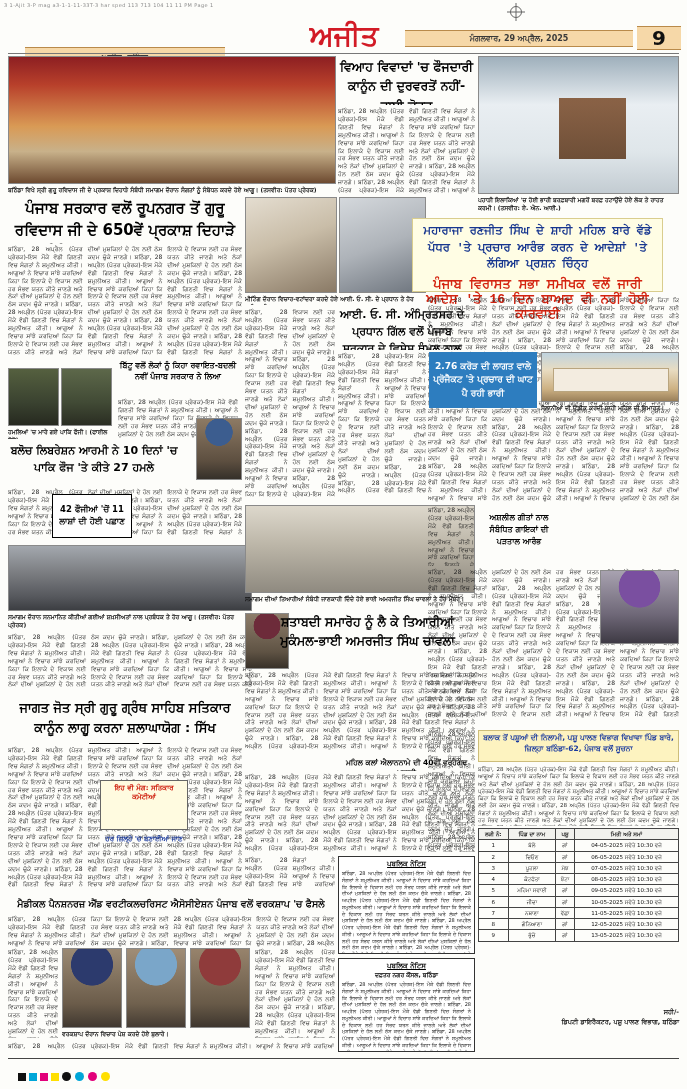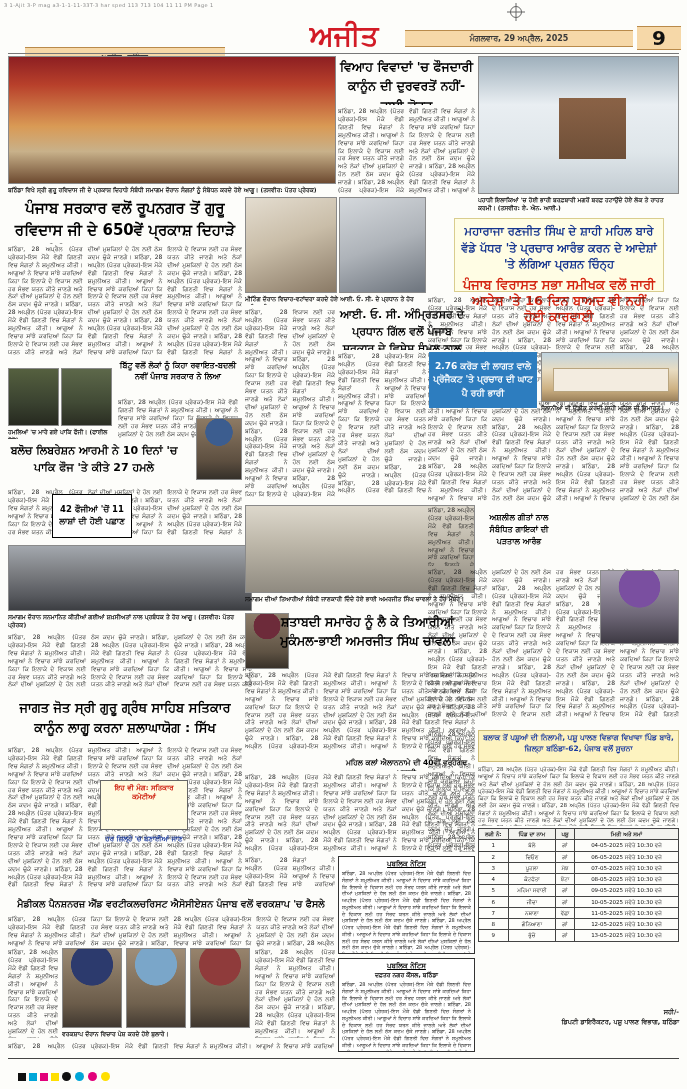--- a/index.html
+++ b/index.html
@@ -148,21 +148,21 @@
     <div class="txt">ਬਠਿੰਡਾ, 28 ਅਪ੍ਰੈਲ (ਪੱਤਰ ਪ੍ਰੇਰਕ)-ਇਸ ਮੌਕੇ ਵੱਡੀ ਗਿਣਤੀ ਵਿਚ ਸੰਗਤਾਂ ਨੇ ਸ਼ਮੂਲੀਅਤ ਕੀਤੀ। ਆਗੂਆਂ ਨੇ ਵਿਚਾਰ ਸਾਂਝੇ ਕਰਦਿਆਂ ਕਿਹਾ ਕਿ ਇਲਾਕੇ ਦੇ ਵਿਕਾਸ ਲਈ ਹਰ ਸੰਭਵ ਯਤਨ ਕੀਤੇ ਜਾਣਗੇ ਅਤੇ ਲੋਕਾਂ ਦੀਆਂ ਮੁਸ਼ਕਿਲਾਂ ਦੇ ਹੱਲ ਲਈ ਠੋਸ ਕਦਮ ਚੁੱਕੇ ਜਾਣਗੇ। ਬਠਿੰਡਾ, 28 ਅਪ੍ਰੈਲ (ਪੱਤਰ ਪ੍ਰੇਰਕ)-ਇਸ ਮੌਕੇ ਵੱਡੀ ਗਿਣਤੀ ਵਿਚ ਸੰਗਤਾਂ ਨੇ ਸ਼ਮੂਲੀਅਤ ਕੀਤੀ। ਆਗੂਆਂ ਨੇ ਵਿਚਾਰ ਸਾਂਝੇ ਕਰਦਿਆਂ ਕਿਹਾ ਕਿ ਇਲਾਕੇ ਦੇ ਵਿਕਾਸ ਲਈ ਹਰ ਸੰਭਵ ਯਤਨ ਕੀਤੇ ਜਾਣਗੇ ਅਤੇ ਲੋਕਾਂ ਦੀਆਂ ਮੁਸ਼ਕਿਲਾਂ ਦੇ ਹੱਲ ਲਈ ਠੋਸ ਕਦਮ ਚੁੱਕੇ ਜਾਣਗੇ। ਬਠਿੰਡਾ, 28 ਅਪ੍ਰੈਲ (ਪੱਤਰ ਪ੍ਰੇਰਕ)-ਇਸ ਮੌਕੇ ਵੱਡੀ ਗਿਣਤੀ ਵਿਚ ਸੰਗਤਾਂ ਨੇ ਸ਼ਮੂਲੀਅਤ ਕੀਤੀ। ਆਗੂਆਂ ਨੇ ਵਿਚਾਰ ਸਾਂਝੇ ਕਰਦਿਆਂ ਕਿਹਾ ਕਿ ਇਲਾਕੇ ਦੇ ਵਿਕਾਸ ਲਈ ਹਰ ਸੰਭਵ ਯਤਨ ਕੀਤੇ ਜਾਣਗੇ ਅਤੇ ਲੋਕਾਂ ਦੀਆਂ ਮੁਸ਼ਕਿਲਾਂ ਦੇ ਹੱਲ ਲਈ ਠੋਸ ਕਦਮ ਚੁੱਕੇ ਜਾਣਗੇ। </div>
 
   </div>
 
   <div class="abs photo" style="left:478px;top:56px;width:201px;height:138px;
        background:linear-gradient(180deg,#9fb0bc 0%,#e9eef2 35%,#dfe6ea 70%,#c3ccd2 100%);">
     <div style="position:absolute;left:40%;top:30%;width:34%;height:45%;background:linear-gradient(180deg,#7a4a28,#5a3418);opacity:.85;"></div>
   </div>
   <div class="abs cap" style="left:478px;top:196px;width:201px;height:20px;">ਪਹਾੜੀ ਇਲਾਕਿਆਂ 'ਚ ਹੋਈ ਭਾਰੀ ਬਰਫ਼ਬਾਰੀ ਮਗਰੋਂ ਬਰਫ਼ ਹਟਾਉਂਦੇ ਹੋਏ ਲੋਕ ਤੇ ਰਾਹਤ ਕਰਮੀ। (ਤਸਵੀਰ: ਏ. ਐਨ. ਆਈ.)</div>
 
-  <div class="abs yellowbox" style="left:454px;top:218px;width:210px;height:74px;">
+  <div class="abs yellowbox" style="left:412px;top:218px;width:251px;height:74px;font-family:Liberation Mono, monospace;">
     <div class="blue">ਮਹਾਰਾਜਾ ਰਣਜੀਤ ਸਿੰਘ ਦੇ ਸ਼ਾਹੀ ਮਹਿਲ ਬਾਰੇ ਵੱਡੇ ਪੱਧਰ 'ਤੇ ਪ੍ਰਚਾਰ ਆਰੰਭ ਕਰਨ ਦੇ ਆਦੇਸ਼ਾਂ 'ਤੇ ਲੱਗਿਆ ਪ੍ਰਸ਼ਨ ਚਿੰਨ੍ਹ</div>
     <div class="red">ਪੰਜਾਬ ਵਿਰਾਸਤ ਸਭਾ ਸਮੀਖਕ ਵਲੋਂ ਜਾਰੀ ਆਦੇਸ਼ 'ਤੇ 16 ਦਿਨ ਬਾਅਦ ਵੀ ਨਹੀਂ ਹੋਈ ਕਾਰਵਾਈ</div>
   </div>
   <div class="abs pbody c4" style="left:428px;top:296px;width:251px;height:208px;">ਬਠਿੰਡਾ, 28 ਅਪ੍ਰੈਲ (ਪੱਤਰ ਪ੍ਰੇਰਕ)-ਇਸ ਮੌਕੇ ਵੱਡੀ ਗਿਣਤੀ ਵਿਚ ਸੰਗਤਾਂ ਨੇ ਸ਼ਮੂਲੀਅਤ ਕੀਤੀ। ਆਗੂਆਂ ਨੇ ਵਿਚਾਰ ਸਾਂਝੇ ਕਰਦਿਆਂ ਕਿਹਾ ਕਿ ਇਲਾਕੇ ਦੇ ਵਿਕਾਸ ਲਈ ਹਰ ਸੰਭਵ ਯਤਨ ਕੀਤੇ ਜਾਣਗੇ ਅਤੇ ਲੋਕਾਂ ਦੀਆਂ ਮੁਸ਼ਕਿਲਾਂ ਦੇ ਹੱਲ ਲਈ ਠੋਸ ਕਦਮ ਚੁੱਕੇ ਜਾਣਗੇ। ਬਠਿੰਡਾ, 28 ਅਪ੍ਰੈਲ (ਪੱਤਰ ਪ੍ਰੇਰਕ)-ਇਸ ਮੌਕੇ ਵੱਡੀ ਗਿਣਤੀ ਵਿਚ ਸੰਗਤਾਂ ਨੇ ਸ਼ਮੂਲੀਅਤ ਕੀਤੀ। ਆਗੂਆਂ ਨੇ ਵਿਚਾਰ ਸਾਂਝੇ ਕਰਦਿਆਂ ਕਿਹਾ ਕਿ ਇਲਾਕੇ ਦੇ ਵਿਕਾਸ ਲਈ ਹਰ ਸੰਭਵ ਯਤਨ ਕੀਤੇ ਜਾਣਗੇ ਅਤੇ ਲੋਕਾਂ ਦੀਆਂ ਮੁਸ਼ਕਿਲਾਂ ਦੇ ਹੱਲ ਲਈ ਠੋਸ ਕਦਮ ਚੁੱਕੇ ਜਾਣਗੇ। ਬਠਿੰਡਾ, 28 ਅਪ੍ਰੈਲ (ਪੱਤਰ ਪ੍ਰੇਰਕ)-ਇਸ ਮੌਕੇ ਵੱਡੀ ਗਿਣਤੀ ਵਿਚ ਸੰਗਤਾਂ ਨੇ ਸ਼ਮੂਲੀਅਤ ਕੀਤੀ। ਆਗੂਆਂ ਨੇ ਵਿਚਾਰ ਸਾਂਝੇ ਕਰਦਿਆਂ ਕਿਹਾ ਕਿ ਇਲਾਕੇ ਦੇ ਵਿਕਾਸ ਲਈ ਹਰ ਸੰਭਵ ਯਤਨ ਕੀਤੇ ਜਾਣਗੇ ਅਤੇ ਲੋਕਾਂ ਦੀਆਂ ਮੁਸ਼ਕਿਲਾਂ ਦੇ ਹੱਲ ਲਈ ਠੋਸ ਕਦਮ ਚੁੱਕੇ ਜਾਣਗੇ। ਬਠਿੰਡਾ, 28 ਅਪ੍ਰੈਲ (ਪੱਤਰ ਪ੍ਰੇਰਕ)-ਇਸ ਮੌਕੇ ਵੱਡੀ ਗਿਣਤੀ ਵਿਚ ਸੰਗਤਾਂ ਨੇ ਸ਼ਮੂਲੀਅਤ ਕੀਤੀ। ਆਗੂਆਂ ਨੇ ਵਿਚਾਰ ਸਾਂਝੇ ਕਰਦਿਆਂ ਕਿਹਾ ਕਿ ਇਲਾਕੇ ਦੇ ਵਿਕਾਸ ਲਈ ਹਰ ਸੰਭਵ ਯਤਨ ਕੀਤੇ ਜਾਣਗੇ ਅਤੇ ਲੋਕਾਂ ਦੀਆਂ ਮੁਸ਼ਕਿਲਾਂ ਦੇ ਹੱਲ ਲਈ ਠੋਸ ਕਦਮ ਚੁੱਕੇ ਜਾਣਗੇ। ਬਠਿੰਡਾ, 28 ਅਪ੍ਰੈਲ (ਪੱਤਰ ਪ੍ਰੇਰਕ)-ਇਸ ਮੌਕੇ ਵੱਡੀ ਗਿਣਤੀ ਵਿਚ ਸੰਗਤਾਂ ਨੇ ਸ਼ਮੂਲੀਅਤ ਕੀਤੀ। ਆਗੂਆਂ ਨੇ ਵਿਚਾਰ ਸਾਂਝੇ ਕਰਦਿਆਂ ਕਿਹਾ ਕਿ ਇਲਾਕੇ ਦੇ ਵਿਕਾਸ ਲਈ ਹਰ ਸੰਭਵ ਯਤਨ ਕੀਤੇ ਜਾਣਗੇ ਅਤੇ ਲੋਕਾਂ ਦੀਆਂ ਮੁਸ਼ਕਿਲਾਂ ਦੇ ਹੱਲ ਲਈ ਠੋਸ ਕਦਮ ਚੁੱਕੇ ਜਾਣਗੇ। ਬਠਿੰਡਾ, 28 ਅਪ੍ਰੈਲ (ਪੱਤਰ ਪ੍ਰੇਰਕ)-ਇਸ ਮੌਕੇ ਵੱਡੀ ਗਿਣਤੀ ਵਿਚ ਸੰਗਤਾਂ ਨੇ ਸ਼ਮੂਲੀਅਤ ਕੀਤੀ। ਆਗੂਆਂ ਨੇ ਵਿਚਾਰ ਸਾਂਝੇ ਕਰਦਿਆਂ ਕਿਹਾ ਕਿ ਇਲਾਕੇ ਦੇ ਵਿਕਾਸ ਲਈ ਹਰ ਸੰਭਵ ਯਤਨ ਕੀਤੇ ਜਾਣਗੇ ਅਤੇ ਲੋਕਾਂ ਦੀਆਂ ਮੁਸ਼ਕਿਲਾਂ ਦੇ ਹੱਲ ਲਈ ਠੋਸ ਕਦਮ ਚੁੱਕੇ ਜਾਣਗੇ। ਬਠਿੰਡਾ, 28 ਅਪ੍ਰੈਲ (ਪੱਤਰ ਪ੍ਰੇਰਕ)-ਇਸ ਮੌਕੇ ਵੱਡੀ ਗਿਣਤੀ ਵਿਚ ਸੰਗਤਾਂ ਨੇ ਸ਼ਮੂਲੀਅਤ ਕੀਤੀ। ਆਗੂਆਂ ਨੇ ਵਿਚਾਰ ਸਾਂਝੇ ਕਰਦਿਆਂ ਕਿਹਾ ਕਿ ਇਲਾਕੇ ਦੇ ਵਿਕਾਸ ਲਈ ਹਰ ਸੰਭਵ ਯਤਨ ਕੀਤੇ ਜਾਣਗੇ ਅਤੇ ਲੋਕਾਂ ਦੀਆਂ ਮੁਸ਼ਕਿਲਾਂ ਦੇ ਹੱਲ ਲਈ ਠੋਸ ਕਦਮ ਚੁੱਕੇ ਜਾਣਗੇ। ਬਠਿੰਡਾ, 28 ਅਪ੍ਰੈਲ (ਪੱਤਰ ਪ੍ਰੇਰਕ)-ਇਸ ਮੌਕੇ ਵੱਡੀ ਗਿਣਤੀ ਵਿਚ ਸੰਗਤਾਂ ਨੇ ਸ਼ਮੂਲੀਅਤ ਕੀਤੀ। ਆਗੂਆਂ ਨੇ ਵਿਚਾਰ ਸਾਂਝੇ ਕਰਦਿਆਂ ਕਿਹਾ ਕਿ ਇਲਾਕੇ ਦੇ ਵਿਕਾਸ ਲਈ ਹਰ ਸੰਭਵ ਯਤਨ ਕੀਤੇ ਜਾਣਗੇ ਅਤੇ ਲੋਕਾਂ ਦੀਆਂ ਮੁਸ਼ਕਿਲਾਂ ਦੇ ਹੱਲ ਲਈ ਠੋਸ ਕਦਮ ਚੁੱਕੇ ਜਾਣਗੇ। ਬਠਿੰਡਾ, 28 ਅਪ੍ਰੈਲ (ਪੱਤਰ ਪ੍ਰੇਰਕ)-ਇਸ ਮੌਕੇ ਵੱਡੀ ਗਿਣਤੀ ਵਿਚ ਸੰਗਤਾਂ ਨੇ ਸ਼ਮੂਲੀਅਤ ਕੀਤੀ। ਆਗੂਆਂ ਨੇ ਵਿਚਾਰ ਸਾਂਝੇ ਕਰਦਿਆਂ ਕਿਹਾ ਕਿ ਇਲਾਕੇ ਦੇ ਵਿਕਾਸ ਲਈ ਹਰ ਸੰਭਵ ਯਤਨ ਕੀਤੇ ਜਾਣਗੇ ਅਤੇ ਲੋਕਾਂ ਦੀਆਂ ਮੁਸ਼ਕਿਲਾਂ ਦੇ ਹੱਲ ਲਈ ਠੋਸ ਕਦਮ ਚੁੱਕੇ ਜਾਣਗੇ। ਬਠਿੰਡਾ, 28 ਅਪ੍ਰੈਲ (ਪੱਤਰ ਪ੍ਰੇਰਕ)-ਇਸ ਮੌਕੇ ਵੱਡੀ ਗਿਣਤੀ ਵਿਚ ਸੰਗਤਾਂ ਨੇ ਸ਼ਮੂਲੀਅਤ ਕੀਤੀ। ਆਗੂਆਂ ਨੇ ਵਿਚਾਰ ਸਾਂਝੇ ਕਰਦਿਆਂ ਕਿਹਾ ਕਿ ਇਲਾਕੇ ਦੇ ਵਿਕਾਸ ਲਈ ਹਰ ਸੰਭਵ ਯਤਨ ਕੀਤੇ ਜਾਣਗੇ ਅਤੇ ਲੋਕਾਂ ਦੀਆਂ ਮੁਸ਼ਕਿਲਾਂ ਦੇ ਹੱਲ ਲਈ ਠੋਸ ਕਦਮ ਚੁੱਕੇ ਜਾਣਗੇ। ਬਠਿੰਡਾ, 28 ਅਪ੍ਰੈਲ (ਪੱਤਰ ਪ੍ਰੇਰਕ)-ਇਸ ਮੌਕੇ ਵੱਡੀ ਗਿਣਤੀ ਵਿਚ ਸੰਗਤਾਂ ਨੇ ਸ਼ਮੂਲੀਅਤ ਕੀਤੀ। ਆਗੂਆਂ ਨੇ ਵਿਚਾਰ ਸਾਂਝੇ ਕਰਦਿਆਂ ਕਿਹਾ ਕਿ ਇਲਾਕੇ ਦੇ ਵਿਕਾਸ ਲਈ ਹਰ ਸੰਭਵ ਯਤਨ ਕੀਤੇ ਜਾਣਗੇ ਅਤੇ ਲੋਕਾਂ ਦੀਆਂ ਮੁਸ਼ਕਿਲਾਂ ਦੇ ਹੱਲ ਲਈ ਠੋਸ ਕਦਮ ਚੁੱਕੇ ਜਾਣਗੇ। ਬਠਿੰਡਾ, 28 ਅਪ੍ਰੈਲ (ਪੱਤਰ ਪ੍ਰੇਰਕ)-ਇਸ ਮੌਕੇ ਵੱਡੀ ਗਿਣਤੀ ਵਿਚ ਸੰਗਤਾਂ ਨੇ ਸ਼ਮੂਲੀਅਤ ਕੀਤੀ। ਆਗੂਆਂ ਨੇ ਵਿਚਾਰ ਸਾਂਝੇ ਕਰਦਿਆਂ ਕਿਹਾ ਕਿ ਇਲਾਕੇ ਦੇ ਵਿਕਾਸ ਲਈ ਹਰ ਸੰਭਵ ਯਤਨ ਕੀਤੇ ਜਾਣਗੇ ਅਤੇ ਲੋਕਾਂ ਦੀਆਂ ਮੁਸ਼ਕਿਲਾਂ ਦੇ ਹੱਲ ਲਈ ਠੋਸ ਕਦਮ ਚੁੱਕੇ ਜਾਣਗੇ। ਬਠਿੰਡਾ, 28 ਅਪ੍ਰੈਲ (ਪੱਤਰ ਪ੍ਰੇਰਕ)-ਇਸ ਮੌਕੇ ਵੱਡੀ ਗਿਣਤੀ ਵਿਚ ਸੰਗਤਾਂ ਨੇ ਸ਼ਮੂਲੀਅਤ ਕੀਤੀ। ਆਗੂਆਂ ਨੇ ਵਿਚਾਰ ਸਾਂਝੇ ਕਰਦਿਆਂ ਕਿਹਾ ਕਿ ਇਲਾਕੇ ਦੇ ਵਿਕਾਸ ਲਈ ਹਰ ਸੰਭਵ ਯਤਨ ਕੀਤੇ ਜਾਣਗੇ ਅਤੇ ਲੋਕਾਂ ਦੀਆਂ ਮੁਸ਼ਕਿਲਾਂ ਦੇ ਹੱਲ ਲਈ ਠੋਸ ਕਦਮ ਚੁੱਕੇ ਜਾਣਗੇ। ਬਠਿੰਡਾ, 28 ਅਪ੍ਰੈਲ (ਪੱਤਰ ਪ੍ਰੇਰਕ)-ਇਸ ਮੌਕੇ ਵੱਡੀ ਗਿਣਤੀ ਵਿਚ ਸੰਗਤਾਂ ਨੇ ਸ਼ਮੂਲੀਅਤ ਕੀਤੀ। ਆਗੂਆਂ ਨੇ ਵਿਚਾਰ ਸਾਂਝੇ ਕਰਦਿਆਂ ਕਿਹਾ ਕਿ ਇਲਾਕੇ ਦੇ ਵਿਕਾਸ ਲਈ ਹਰ ਸੰਭਵ ਯਤਨ ਕੀਤੇ ਜਾਣਗੇ ਅਤੇ ਲੋਕਾਂ ਦੀਆਂ ਮੁਸ਼ਕਿਲਾਂ ਦੇ ਹੱਲ ਲਈ ਠੋਸ ਕਦਮ ਚੁੱਕੇ ਜਾਣਗੇ। </div>
   <div class="abs bluebox" style="left:429px;top:352px;width:108px;height:56px;">2.76 ਕਰੋੜ ਦੀ ਲਾਗਤ ਵਾਲੇ ਪ੍ਰੋਜੈਕਟ 'ਤੇ ਪ੍ਰਚਾਰ ਦੀ ਘਾਟ ਪੈ ਰਹੀ ਭਾਰੀ</div>
   <div class="abs photo" style="left:541px;top:352px;width:138px;height:50px;
        background:linear-gradient(180deg,#bfd3de 0%,#e8dcc2 35%,#cdb183 75%,#9a805a 100%);">
     <div style="position:absolute;left:8%;top:32%;width:84%;height:45%;background:#f3ece0;border:1px solid #b9a57f;"></div>
   </div>
   <div class="abs cap" style="left:541px;top:404px;width:138px;height:9px;">ਸੈਲਾਨੀਆਂ ਦੀ ਉਡੀਕ ਕਰਦੀ ਸ਼ਾਹੀ ਮਹਿਲ ਦੀ ਇਮਾਰਤ।</div>

